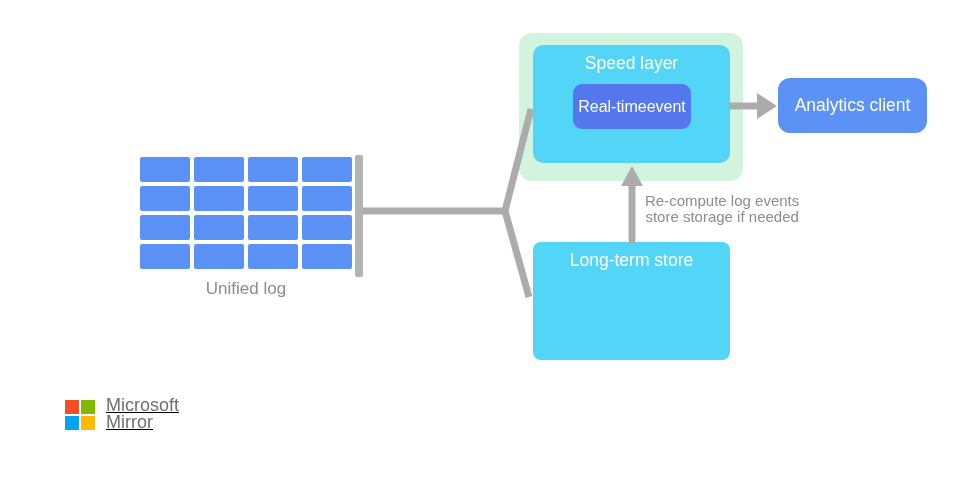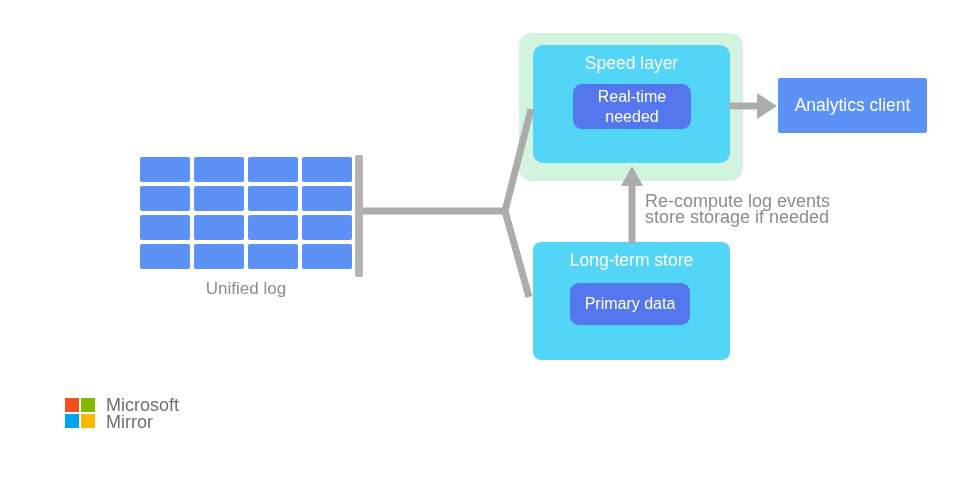--- a/index.html
+++ b/index.html
@@ -15,47 +15,47 @@
   }
   .log-grid .cell{background:var(--log-cell-blue,#5C92F6);border-radius:2px;}
   .caption{
     position:absolute;left:140px;top:277px;width:212px;text-align:center;
     color:var(--label-gray,#8C8C8C);font-size:17px;line-height:23px;
   }
   .caption span{display:block;}
   
   .conn-label{
     position:absolute;color:var(--label-gray,#8C8C8C);
-    font-size:18px;line-height:16px;white-space:nowrap;z-index:6;
+    font-size:15px;line-height:16px;white-space:nowrap;z-index:6;text-align:center;
   }
   .conn-label span{display:block;}
   .mirror-label{left:369px;top:221px;}
   .recompute-label{left:645px;top:193px;}
   
   .mint-panel{
     position:absolute;left:519px;top:33px;width:224px;height:148px;
     background:var(--mint-panel,#D2F4DF);border-radius:13px;z-index:1;
   }
   .speed-box{
     position:absolute;left:14px;top:12px;width:197px;height:118px;
     background:var(--cyan-box,#53D5F8);border-radius:10px;
   }
   .box-title{
     margin-top:8px;text-align:center;color:#ffffff;font-size:17.5px;
   }
   .inner-box{
     position:absolute;background:var(--inner-blue-box,#5577ED);border-radius:9px;
-    color:#ffffff;font-size:16px;display:flex;flex-direction:column;
+    color:#ffffff;font-size:16px;display:flex;flex-direction:row;
     align-items:center;justify-content:center;line-height:20px;text-align:center;
   }
   .realtime-box{left:40px;top:39px;width:118px;height:45px;}
   
   .analytics-box{
     position:absolute;left:778px;top:78px;width:149px;height:55px;
-    background:var(--analytics-blue,#5C92F6);border-radius:2px;
+    background:var(--analytics-blue,#5C92F6);border-radius:12px;
     display:flex;align-items:center;justify-content:center;
     color:#fff;font-size:17.5px;z-index:1;
   }
   
   .lts-box{
     position:absolute;left:533px;top:242px;width:197px;height:118px;
     background:var(--cyan-box,#53D5F8);border-radius:8px;z-index:1;
   }
   .primary-box{left:37px;top:41px;width:120px;height:42px;}
   
@@ -63,21 +63,21 @@
     position:absolute;left:0;top:0;width:960px;height:500px;
     z-index:5;pointer-events:none;
   }
   .connectors .stroke{
     fill:none;stroke:var(--connector-gray,#ACACAC);stroke-width:7;
     stroke-linejoin:round;stroke-linecap:butt;
   }
   .connectors .head{fill:var(--connector-gray,#ACACAC);}
   .connectors .endbar{fill:var(--bar-gray,#B3B3B3);}
   
-  .azure-logo{position:absolute;left:65px;top:398px;display:flex;align-items:flex-start;}
+  .azure-logo{position:absolute;left:65px;top:398px;display:flex;align-items:center;text-decoration:underline;}
   .ms-squares{display:grid;grid-template-columns:14px 14px;grid-template-rows:14px 14px;gap:2px;}
   .sq-tl{background:var(--logo-top-left,#F25022);}
   .sq-tr{background:var(--logo-top-right,#7FBA00);}
   .sq-bl{background:var(--logo-bottom-left,#00A4EF);}
   .sq-br{background:var(--logo-bottom-right,#FFB900);}
   .brand-text{margin-left:11px;color:var(--brand-text-gray,#6F6F6F);font-size:18px;line-height:17px;margin-top:-1px;}
   .brand-text span{display:block;}
 </style>
 </head>
 <body>
@@ -105,34 +105,31 @@
 
   <div class="caption">
     <span>Unified log</span>
   </div>
 
   <div class="mint-panel">
     <div class="speed-box">
       <div class="box-title">Speed layer</div>
       <div class="inner-box realtime-box">
         <span>Real-time</span>
-        <span>needed</span>
+        <span>event</span>
       </div>
     </div>
   </div>
 
   <div class="analytics-box">
     <span>Analytics client</span>
   </div>
 
   <div class="lts-box">
     <div class="box-title">Long-term store</div>
-    <div class="inner-box primary-box">
-      <span>Primary data</span>
-    </div>
   </div>
 
   <div class="conn-label recompute-label">
     <span>Re-compute log events</span>
     <span>store storage if needed</span>
   </div>
 
   <svg class="connectors" viewBox="0 0 960 500" xmlns="http://www.w3.org/2000/svg">
 
     <rect class="endbar" x="355" y="155" width="8" height="122" rx="2"></rect>

